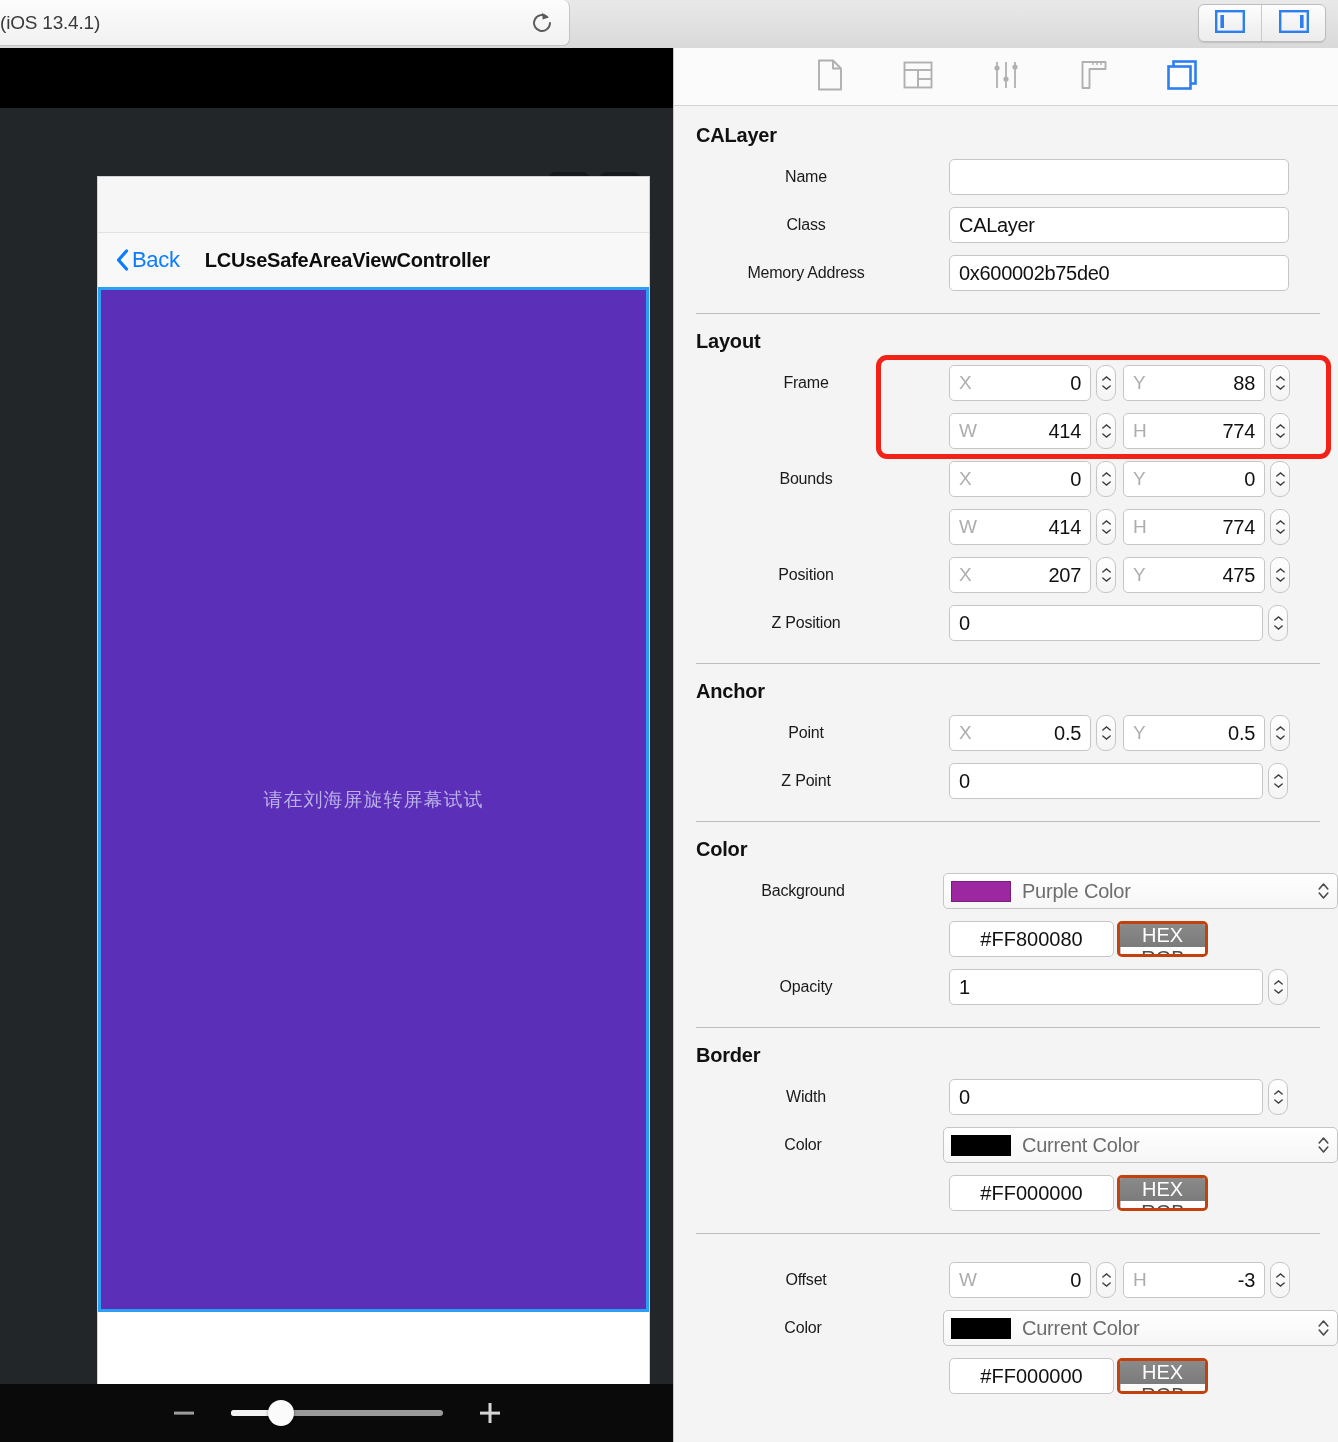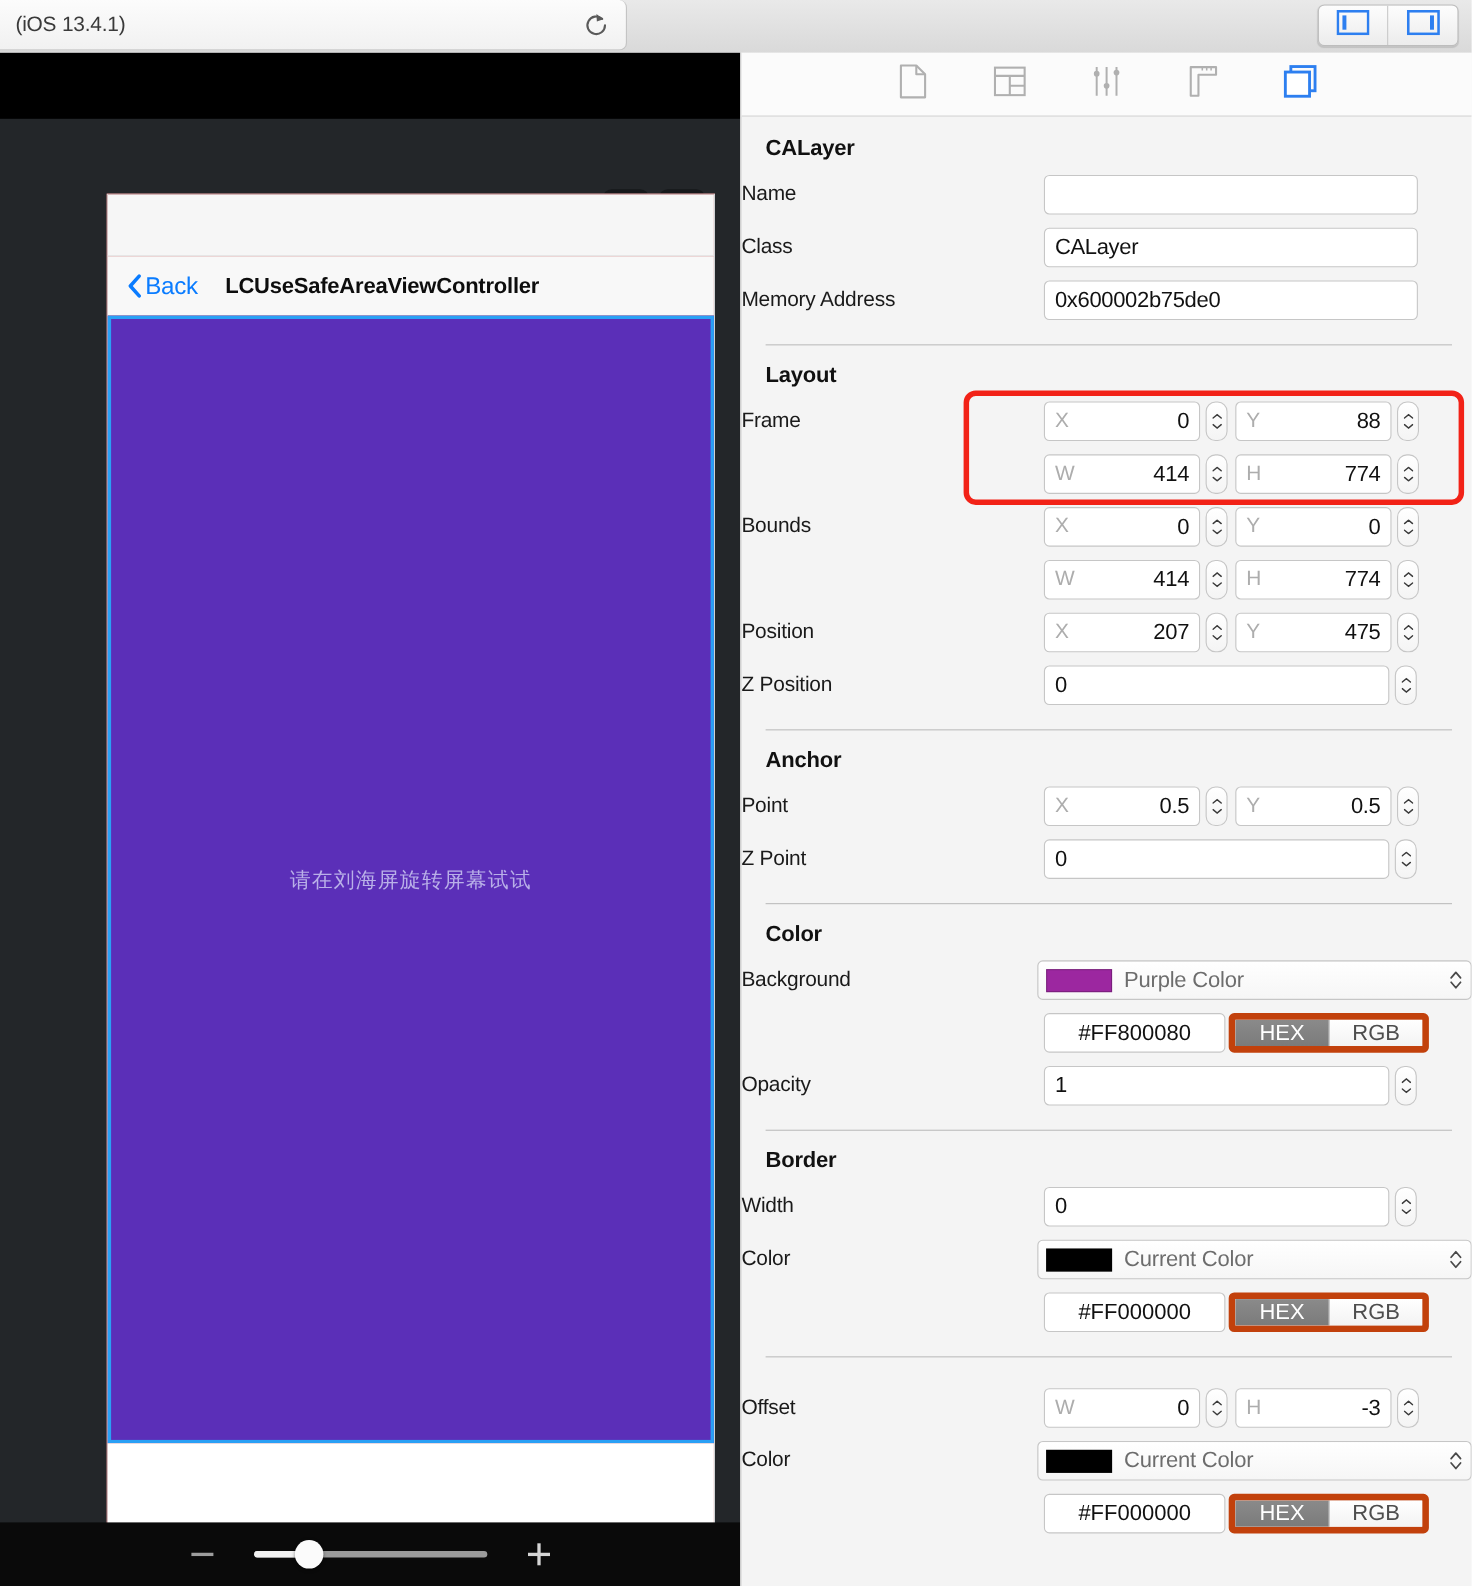--- a/index.html
+++ b/index.html
@@ -17,21 +17,21 @@
     background: linear-gradient(180deg, #e9e9e9 0%, #d9d9d9 100%);
   }
   .jump-bar {
     position: absolute; top: 0px; left: 0px; width: 570px; height: 46px;
     background: linear-gradient(180deg, #fcfcfc 0%, #f1f1f1 100%);
     border: 1px solid #c4c4c4; border-top: none; border-left: none;
     border-radius: 0 7px 7px 0;
     display: flex; align-items: center;
   }
   .jump-label {
-    font-size: 19px; color: #3a3a3a; padding-left: 14px; letter-spacing: -0.2px;
+    font-size: 19px; color: #3a3a3a; letter-spacing: -0.2px;
     white-space: nowrap;
   }
   .refresh-icon {
     position: absolute; right: 14px; top: 50%; transform: translateY(-50%);
     width: 26px; height: 26px;
   }
   .seg-right {
     position: absolute; right: 12px; top: 4px;
     display: flex; height: 38px;
     border: 1px solid #bdbdbd; border-radius: 6px; overflow: hidden;
@@ -167,22 +167,22 @@
   .divider {
     height: 1px; background: #bdbdbd;
     margin: 0 18px 0 22px;
   }
 
   .row {
     display: flex; align-items: center;
     margin-top: 12px;
   }
   .row-label {
-    width: 275px; text-align: left; padding-right: 11px;
-    font-size: 19px; color: #1a1a1a; letter-spacing: -0.2px;
+    width: 275px; text-align: center; padding-right: 11px;
+    font-size: 16px; color: #1a1a1a; letter-spacing: -0.2px;
   }
   .row-label.blank { color: transparent; }
 
   .tf {
     height: 36px; background: #ffffff;
     border: 1px solid #c6c6c6; border-radius: 5px;
     display: flex; align-items: center;
     font-size: 20px; color: #111;
     padding: 0 9px;
   }
@@ -225,21 +225,21 @@
 
   .hexrow { display: flex; align-items: center; }
   .hexfield {
     width: 165px; height: 36px; background: #fff;
     border: 1px solid #c6c6c6; border-radius: 5px;
     display: flex; align-items: center; justify-content: center;
     font-size: 20px; color: #111; letter-spacing: 0px;
   }
   .segmode {
     display: flex; height: 36px; margin-left: 3px;
-    border: 6px solid #c2410c; border-radius: 5px; overflow: hidden;
+    border: 3px solid #c2410c; border-radius: 5px; overflow: hidden; flex-direction: column;
   }
   .segmode-item {
     width: 85px; display: flex; align-items: center; justify-content: center;
     font-size: 20px; color: #4d4d4d;
     background: linear-gradient(180deg,#ffffff 0%,#f3f3f3 100%);
   }
   .segmode-item.active {
     background: linear-gradient(180deg,#8a8a8a 0%,#7b7b7b 100%);
     color: #ffffff;
   }

